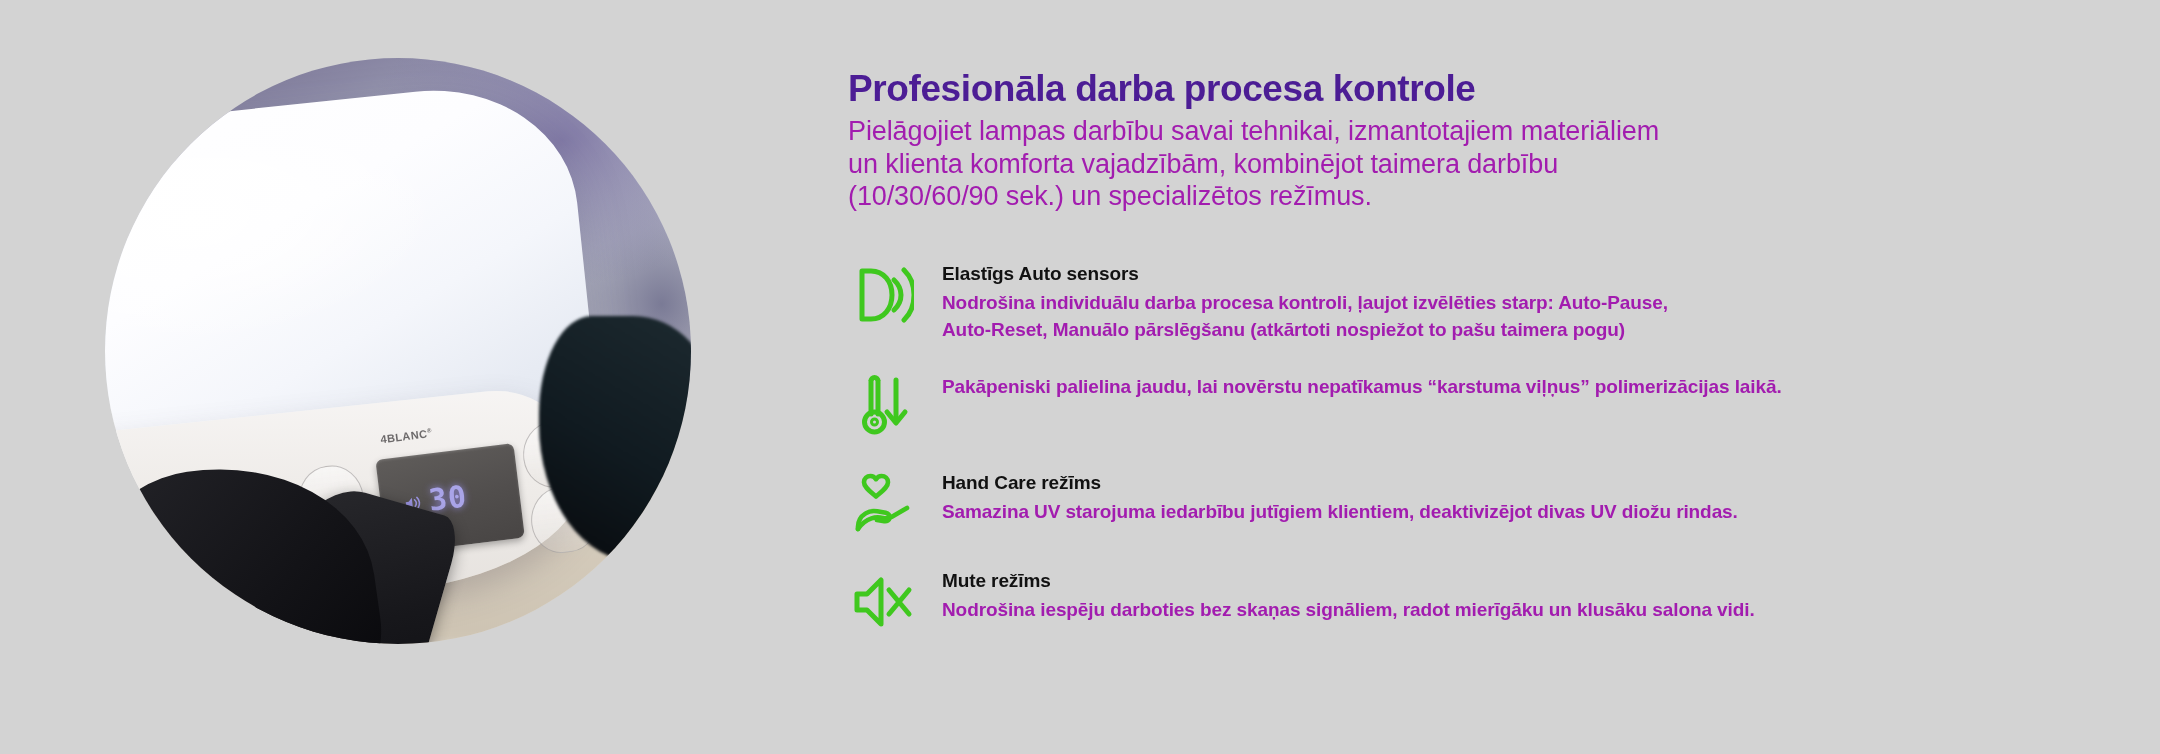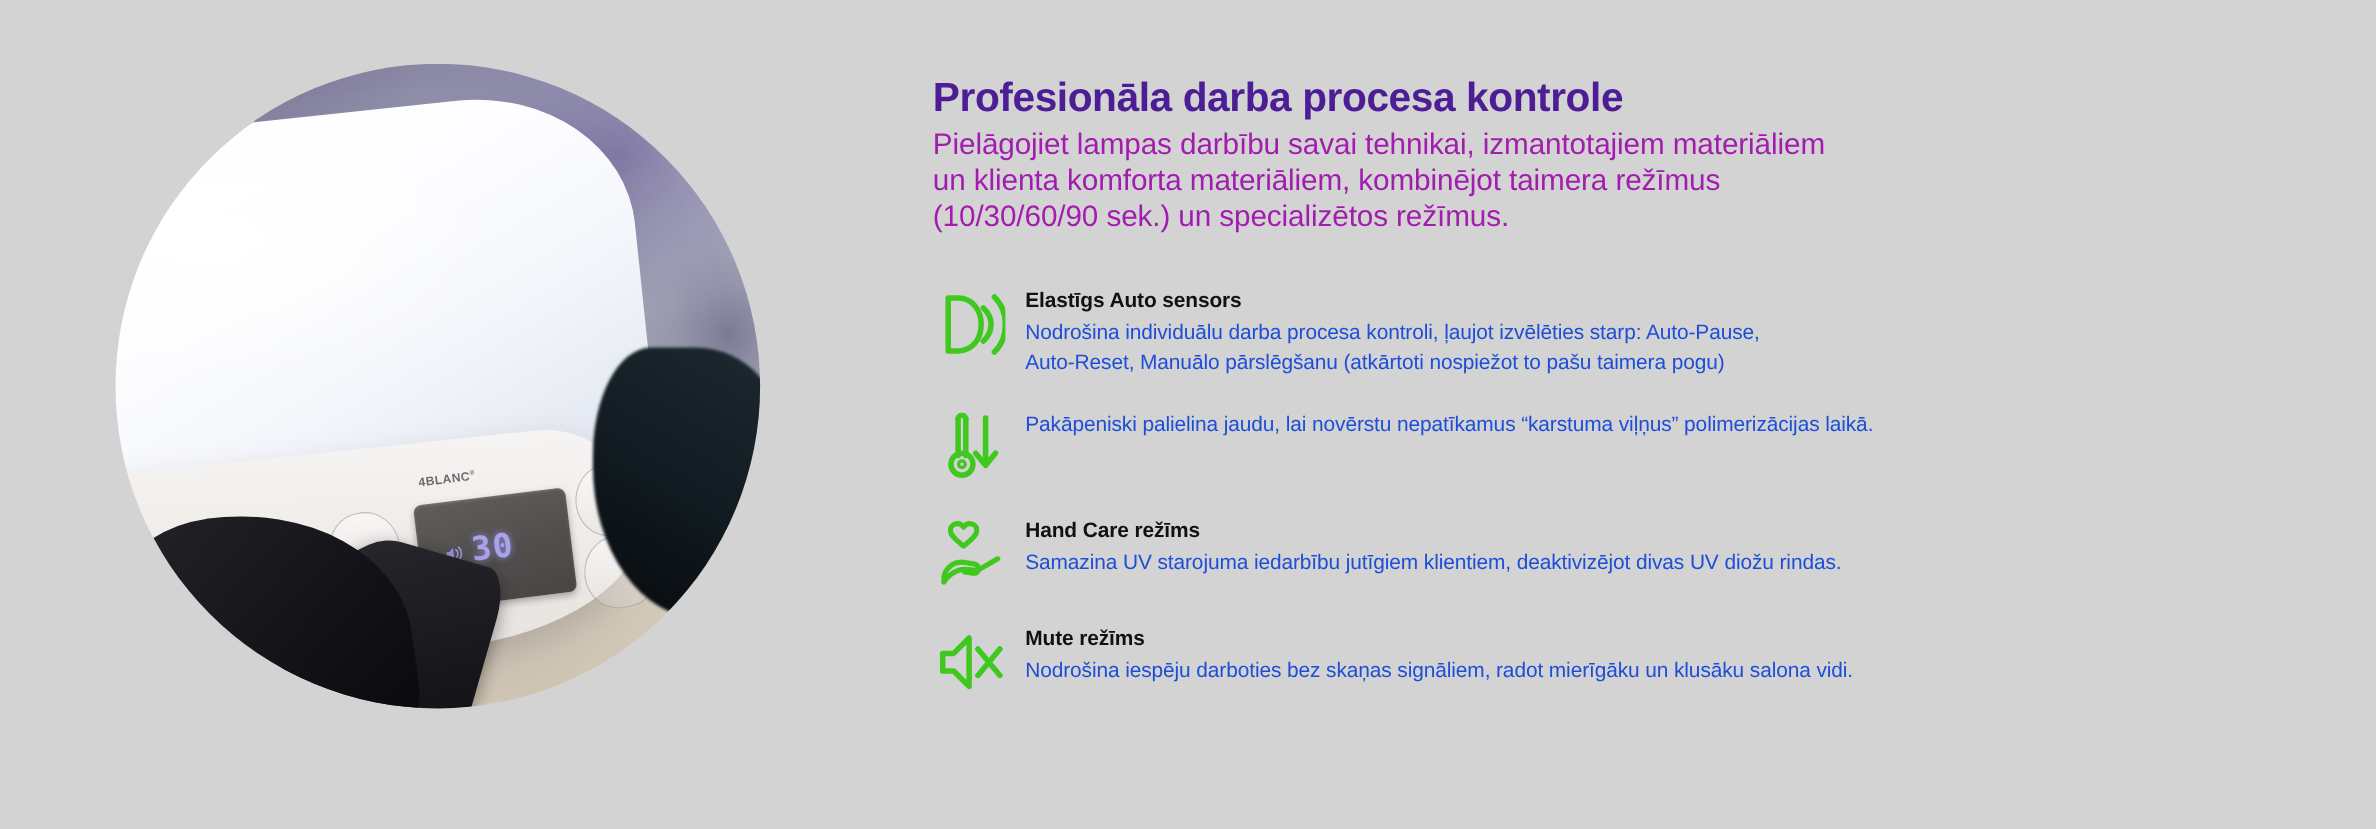--- a/index.html
+++ b/index.html
@@ -225,21 +225,21 @@
     line-height: 1.2;
     letter-spacing: -.1px;
   }
   .subhead .line { display: block; }
 
   .features { margin-top: 46px; }
 
   .feature {
     display: flex;
     align-items: flex-start;
-    gap: 12px;
+    gap: 22px;
     margin-bottom: 26px;
   }
   .feature:last-child { margin-bottom: 0; }
 
   .feature-icon {
     flex: 0 0 72px;
     width: 72px;
     height: 72px;
     display: flex;
     align-items: center;
@@ -252,22 +252,22 @@
   .feature-title {
     font-size: 19px;
     font-weight: 700;
     color: #111111;
     margin-bottom: 5px;
     letter-spacing: -.1px;
   }
 
   .feature-desc {
     font-size: 19px;
-    font-weight: 400;
-    color: #1d4ed8;
+    font-weight: 700;
+    color: #a21caf;
     line-height: 1.42;
     letter-spacing: -.1px;
   }
   .feature-desc .line { display: block; }
 </style>
 </head>
 <body>
 
 <div class="page">
 
@@ -343,21 +343,21 @@
       <div class="glove-right"></div>
     </div>
   </div>
 
   <div class="content">
 
     <h1 class="headline">Profesionāla darba procesa kontrole</h1>
 
     <p class="subhead">
       <span class="line">Pielāgojiet lampas darbību savai tehnikai, izmantotajiem materiāliem</span>
-      <span class="line">un klienta komforta materiāliem, kombinējot taimera režīmus</span>
+      <span class="line">un klienta komforta vajadzībām, kombinējot taimera darbību</span>
       <span class="line">(10/30/60/90 sek.) un specializētos režīmus.</span>
     </p>
 
     <div class="features">
 
       <div class="feature">
         <div class="feature-icon">
           <svg width="60" height="62" viewBox="0 0 60 62" aria-hidden="true">
             <path d="M8 7h9c12.7 0 21 10.5 21 24s-8.3 24-21 24H8z" fill="none" stroke="#3fc81e" stroke-width="5" stroke-linejoin="round"></path>
             <path d="M40 16c4.6 4.3 7 9.6 7 15s-2.4 10.7-7 15" fill="none" stroke="#3fc81e" stroke-width="5" stroke-linecap="round"></path>

